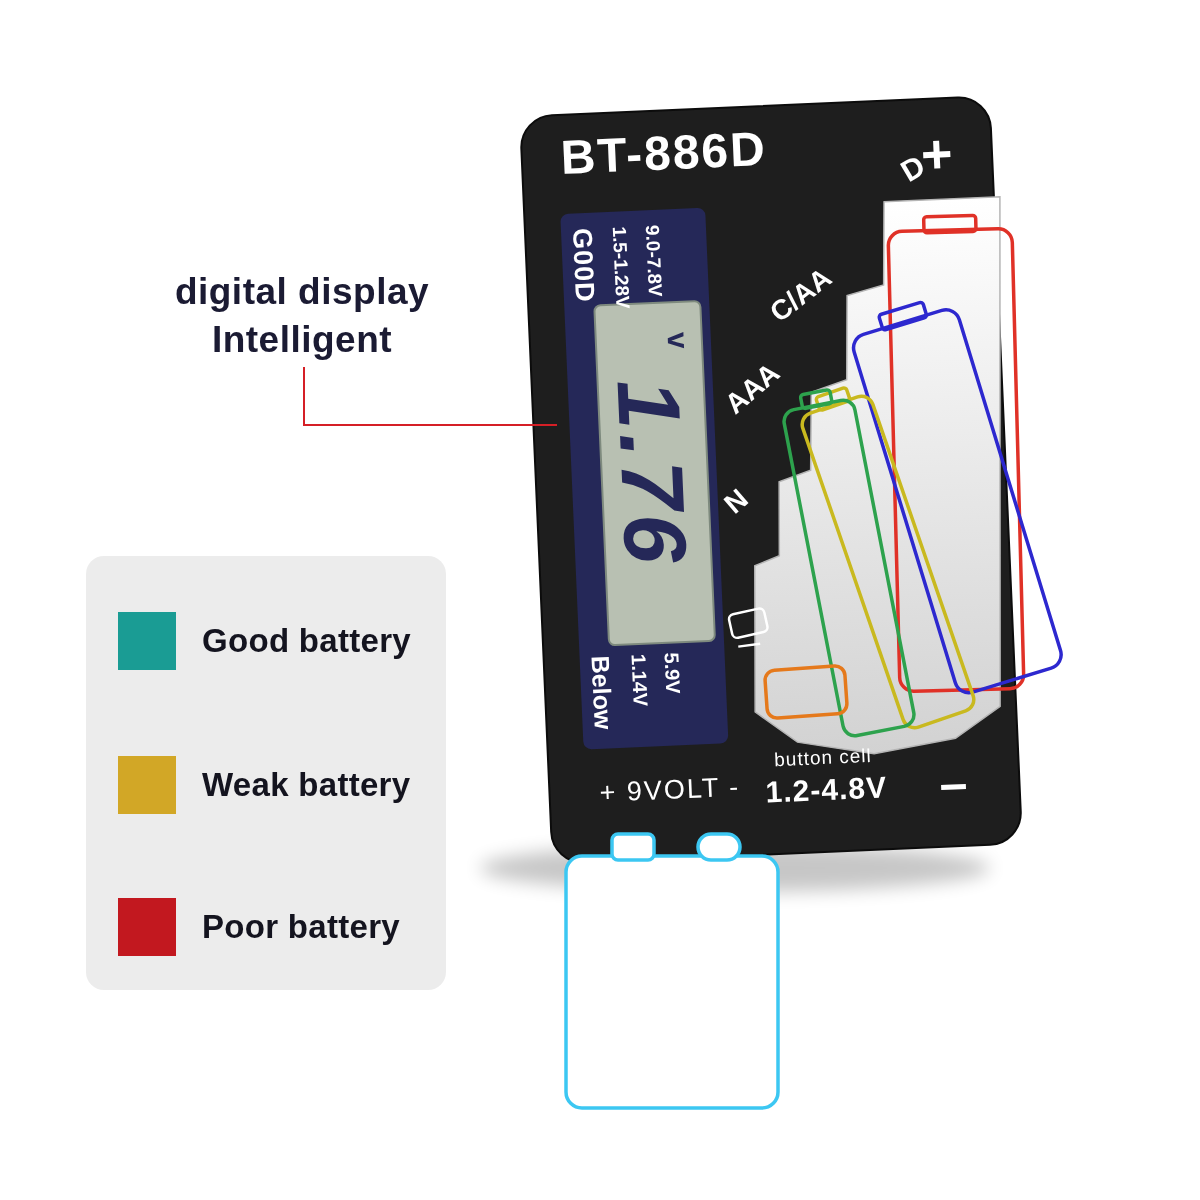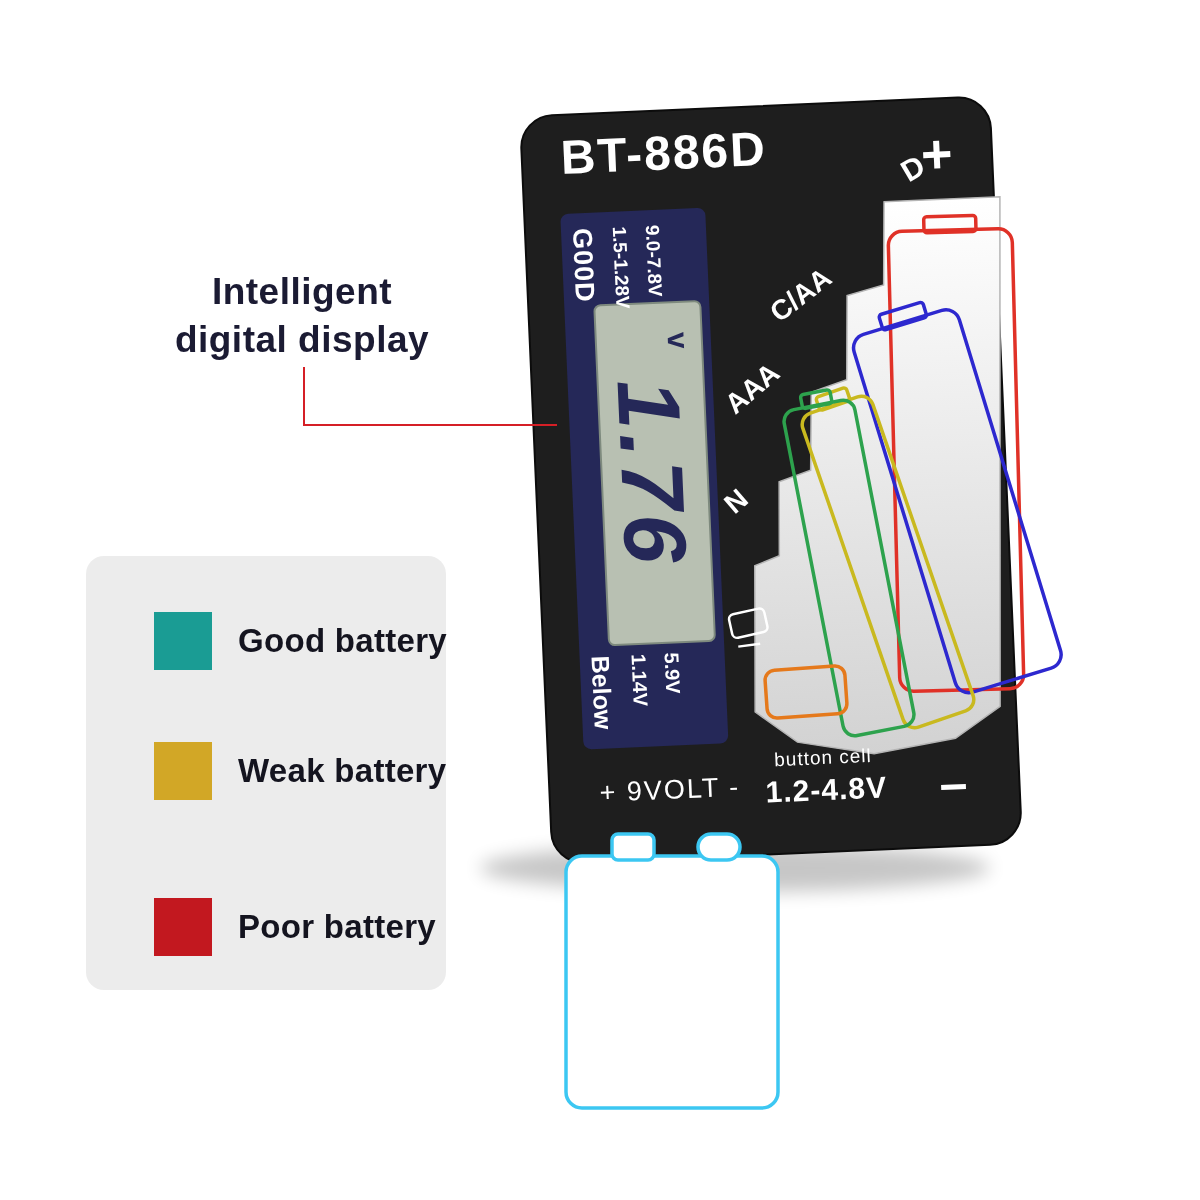--- a/index.html
+++ b/index.html
@@ -8,22 +8,22 @@
   svg{position:absolute;left:0;top:0;}
   svg text{font-family:"Liberation Sans",sans-serif;}
 
   .annotation-title{position:absolute;left:147px;top:268px;width:310px;text-align:center;
     font-size:37px;font-weight:700;color:#1b1b33;line-height:1.3;letter-spacing:.5px;}
   .leader-v{position:absolute;left:303px;top:367px;width:2px;height:58px;background:#d51f26;}
   .leader-h{position:absolute;left:303px;top:424px;width:254px;height:2px;background:#d51f26;}
 
   .legend-card{position:absolute;left:86px;top:556px;width:360px;height:434px;
     background:#ececec;border-radius:18px;}
-  .legend-row{position:absolute;left:32px;height:58px;display:flex;align-items:center;gap:26px;margin-left:36px;}
-  .legend-row.r0{top:56px}.legend-row.r1{top:186px}.legend-row.r2{top:342px}
+  .legend-row{position:absolute;left:32px;height:58px;display:flex;align-items:center;gap:26px;}
+  .legend-row.r0{top:56px}.legend-row.r1{top:200px}.legend-row.r2{top:342px}
   .swatch{width:58px;height:58px;flex:0 0 58px;}
   .legend-label{font-size:33px;font-weight:700;color:#14141f;letter-spacing:.3px;white-space:nowrap;}
 </style>
 </head>
 <body>
 
 <div class="canvas">
 
   <svg width="1200" height="1200" viewBox="0 0 1200 1200">
     <defs>
@@ -101,22 +101,22 @@
     </g>
 
     <g stroke-width="3.5" stroke="#3cc7f2">
       <rect x="566" y="856" width="212" height="252" rx="16" fill="#ffffff"></rect>
       <rect x="612" y="834" width="42" height="26" rx="6" fill="#ffffff"></rect>
       <rect x="698" y="834" width="42" height="26" rx="13" fill="#ffffff"></rect>
     </g>
   </svg>
 
   <div class="annotation-title">
+    <div>digital display</div>
     <div>Intelligent</div>
-    <div>digital display</div>
   </div>
   <div class="leader-v" style="background: rgb(213, 31, 38);"></div>
   <div class="leader-h" style="background: rgb(213, 31, 38);"></div>
 
   <div class="legend-card">
     <div class="legend-row r0">
       <div class="swatch" style="background: rgb(26, 156, 148);"></div>
       <div class="legend-label">Good battery</div>
     </div>
     <div class="legend-row r1">

